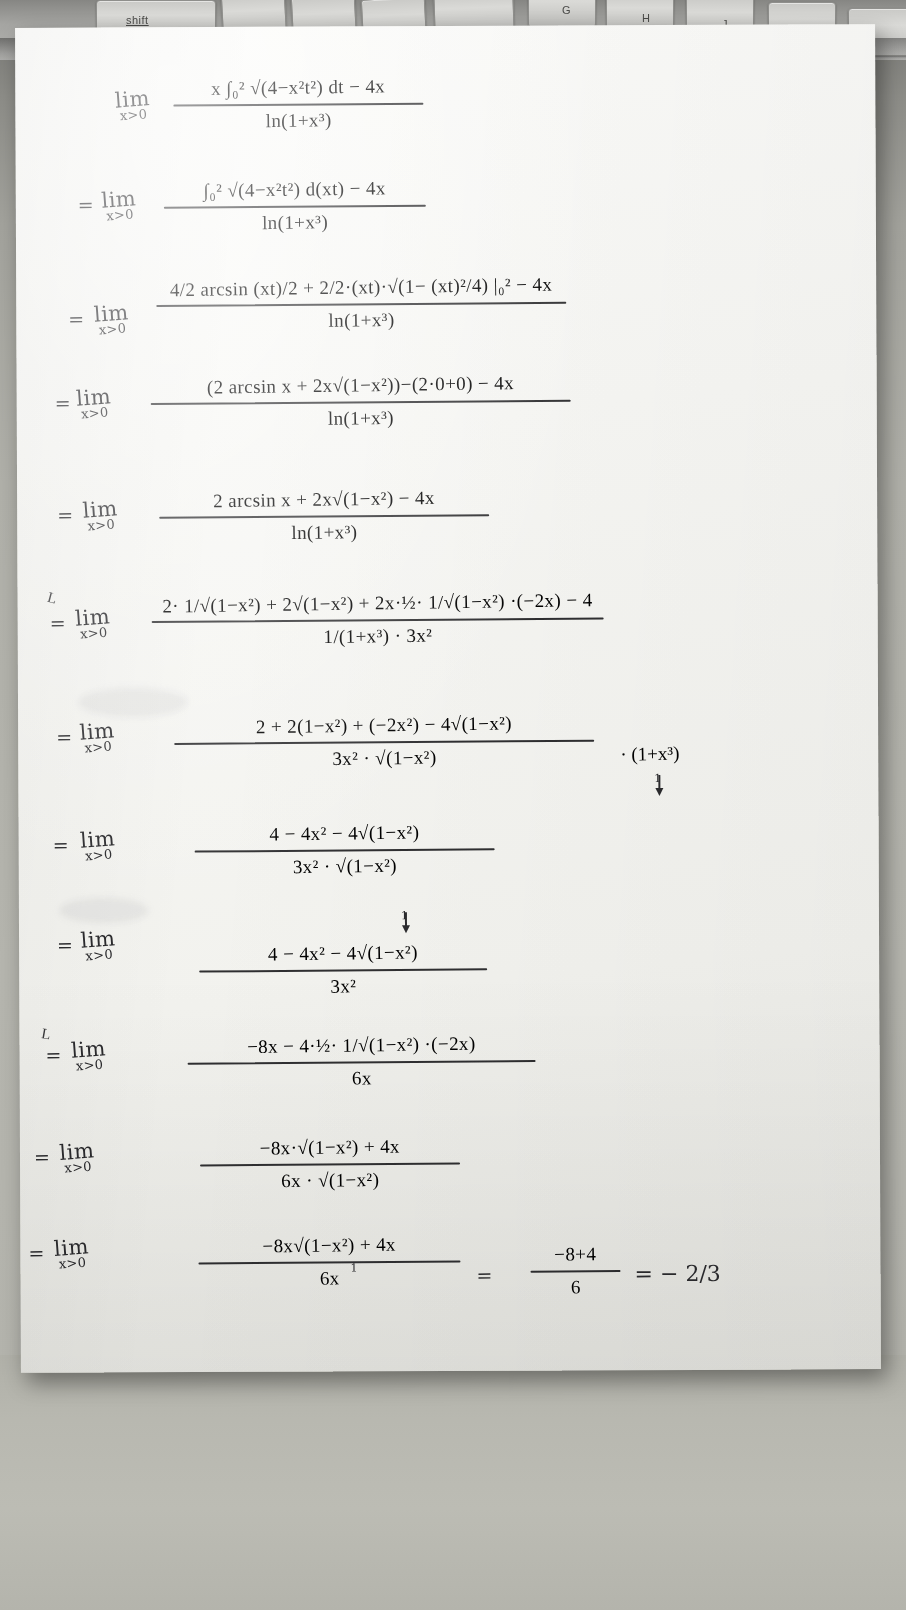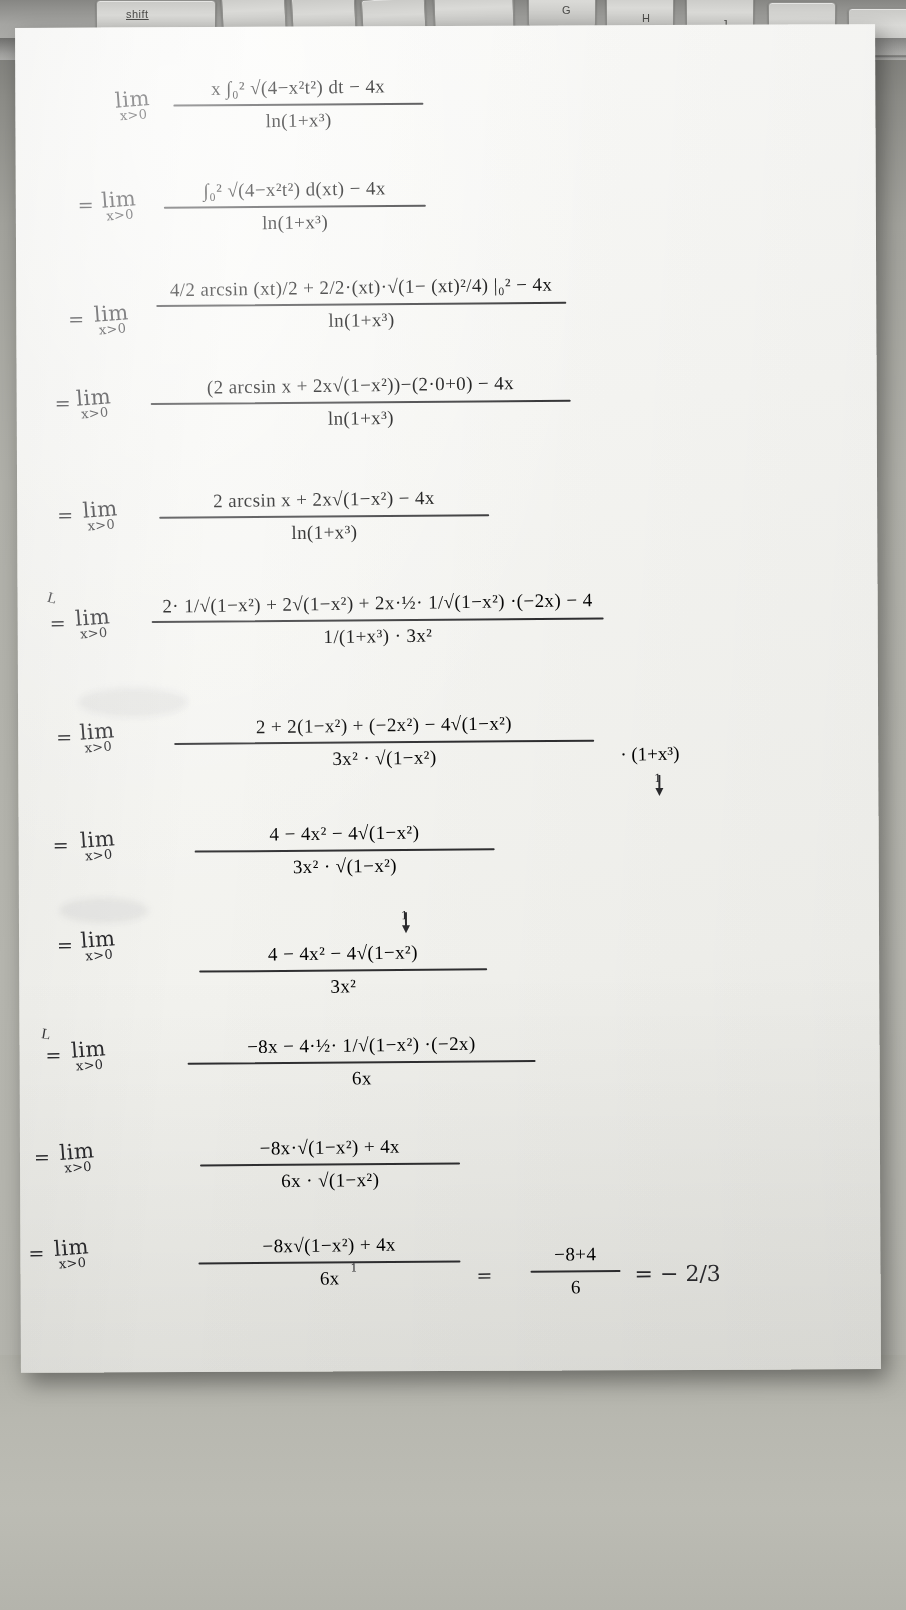--- a/index.html
+++ b/index.html
@@ -169,21 +169,21 @@
 
 <div id="shot">
 
   <div class="desk"></div>
   <div class="desk-bottom"></div>
 
   <div class="laptop">
     <div class="laptop-deck"></div>
 
     <div class="kbd-key" style="left:96px; top:0px; width:118px; height:40px;"></div>
-    <div class="kbd-label" style="left:126px; top:8px;text-decoration:underline;">shift</div>
+    <div class="kbd-label" style="left:126px; top:14px;text-decoration:underline;">shift</div>
 
     <div class="kbd-key" style="left:222px; top:-6px; width:62px; height:44px; transform: rotate(-3deg);"></div>
     <div class="kbd-key" style="left:292px; top:-4px; width:62px; height:46px; transform: rotate(-3deg);"></div>
     <div class="kbd-key" style="left:362px; top:-2px; width:62px; height:46px; transform: rotate(-3deg);"></div>
     <div class="kbd-key" style="left:434px; top:-8px; width:78px; height:42px; transform: rotate(-2deg);"></div>
     <div class="kbd-key" style="left:528px; top:-14px; width:66px; height:40px;"></div>
     <div class="kbd-key" style="left:606px; top:-8px; width:66px; height:42px;"></div>
     <div class="kbd-key" style="left:686px; top:-4px; width:66px; height:44px;"></div>
     <div class="kbd-key" style="left:768px; top:2px; width:66px; height:46px;"></div>
     <div class="kbd-key" style="left:848px; top:8px; width:60px; height:46px;"></div>

